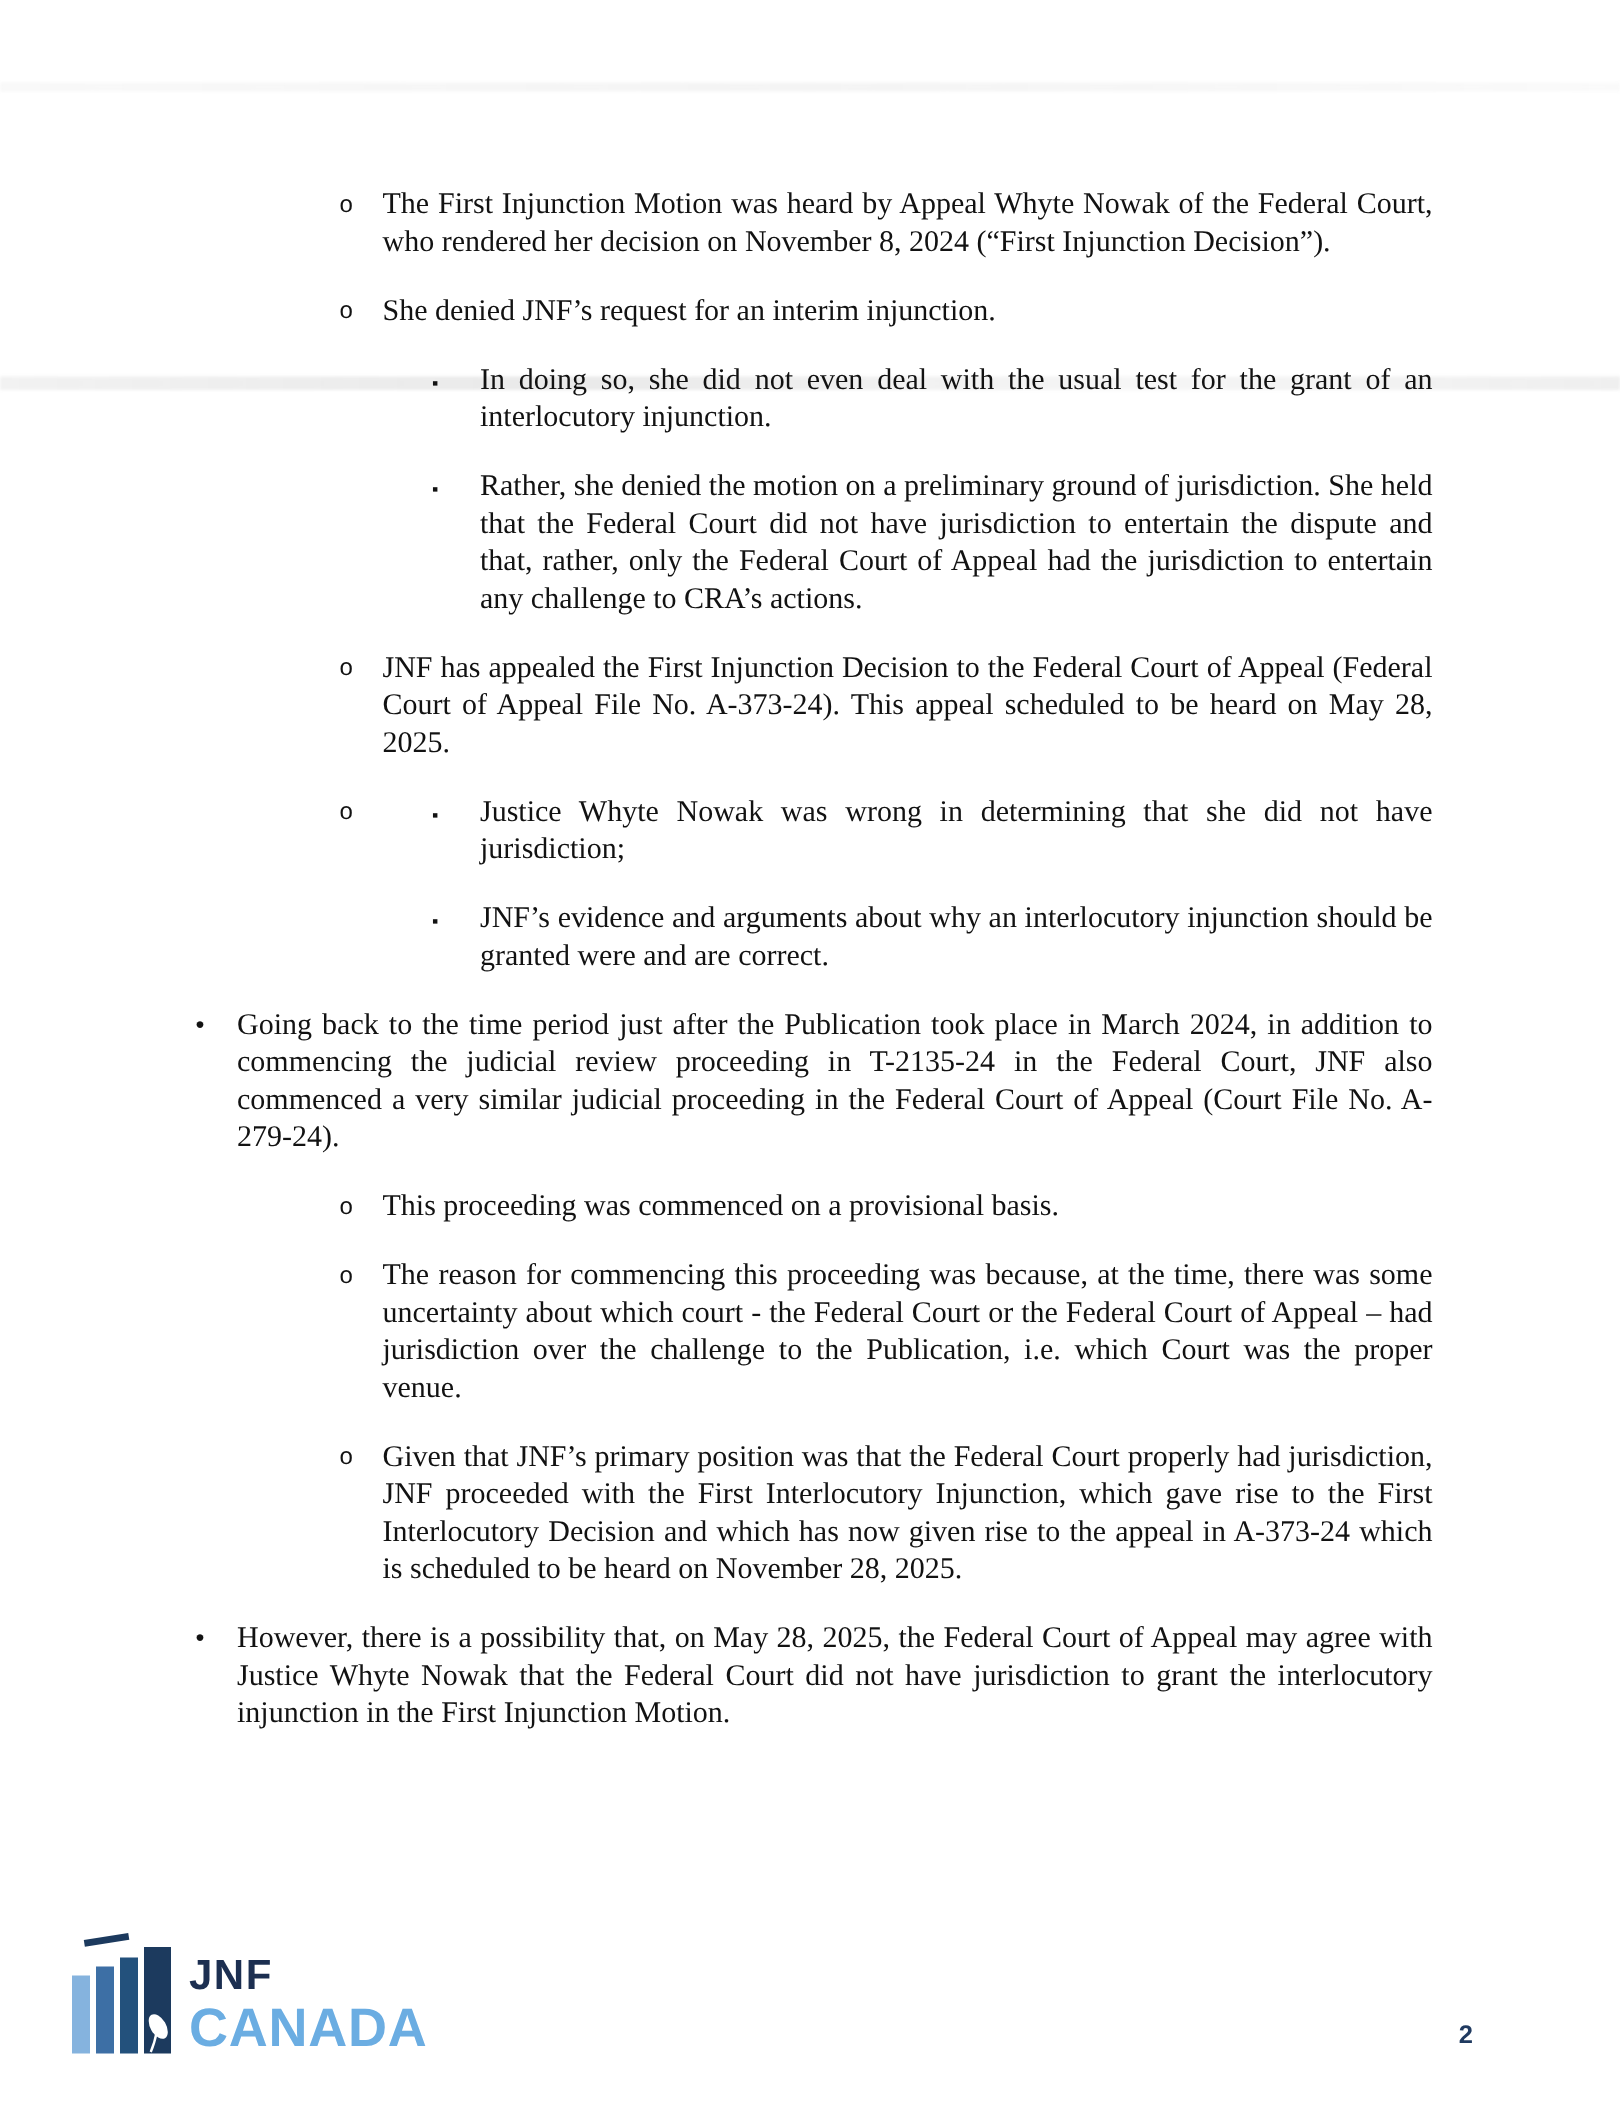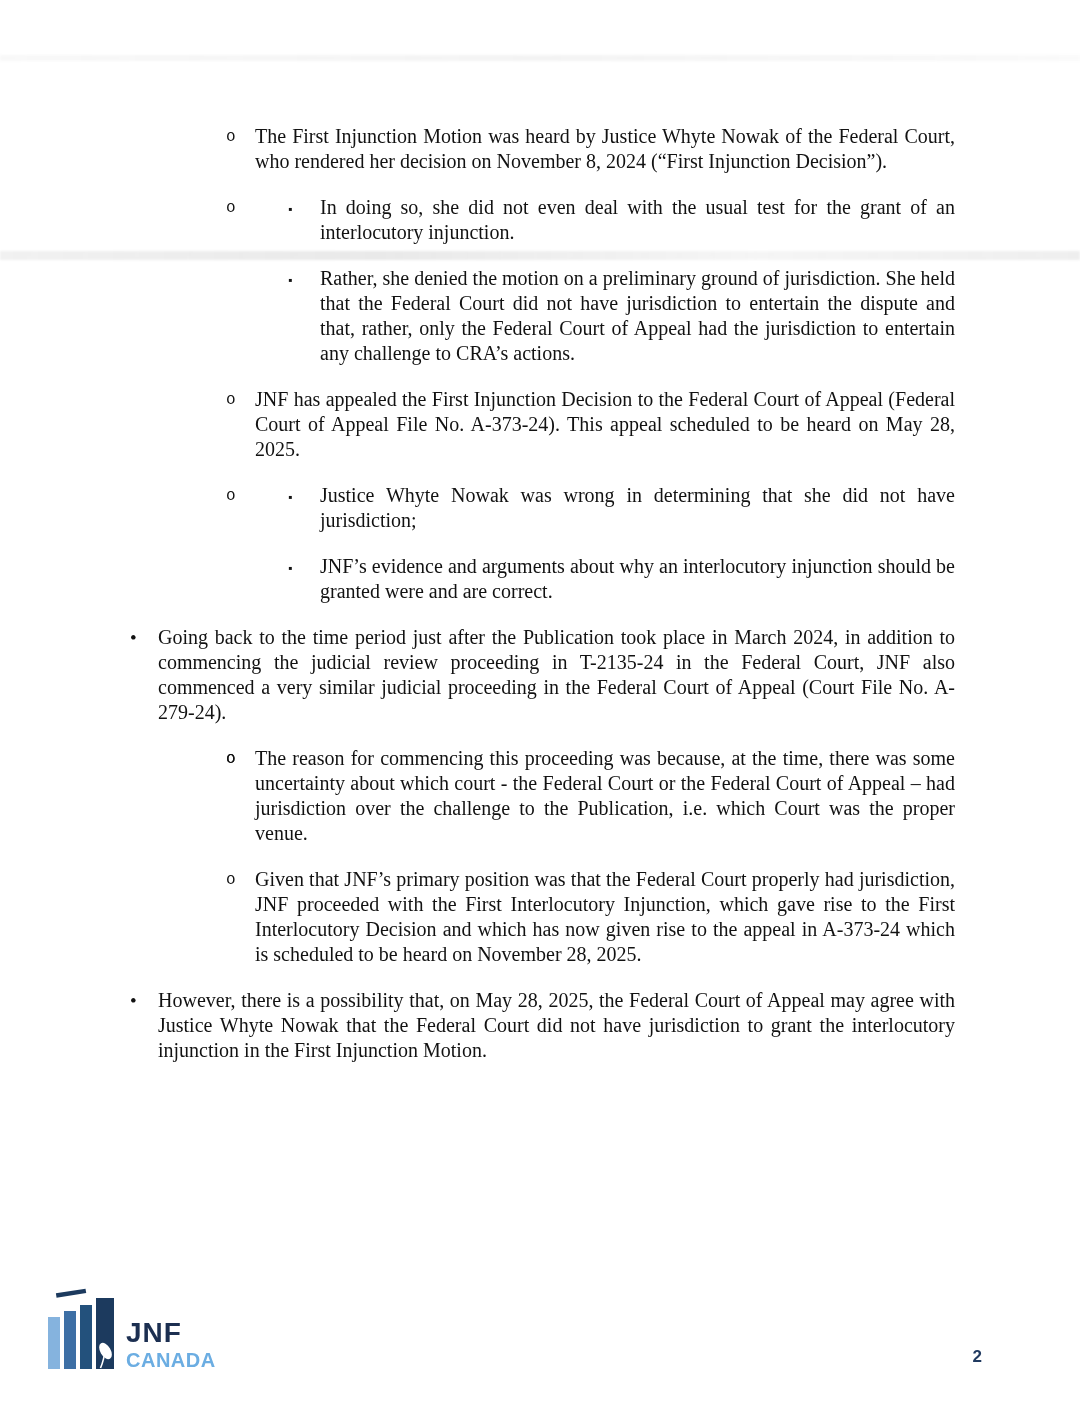--- a/index.html
+++ b/index.html
@@ -51,45 +51,46 @@
   }
   .logo-mark { display: block; }
   .logo-text {
     margin-left: 10px;
     margin-bottom: 2px;
     font-family: "Liberation Sans", sans-serif;
     font-weight: bold;
     line-height: 1;
   }
   .logo-jnf   { font-size: 28px; letter-spacing: 1px; }
-  .logo-canada{ font-size: 20px; letter-spacing: 0.5px; margin-top: 3px; }
+  .logo-canada{ font-size: 36px; letter-spacing: 0.5px; margin-top: 3px; }
 
   .page-number {
     position: absolute;
     right: 98px; top: 1347px;
     font-family: "Liberation Sans", sans-serif;
     font-size: 17px;
     font-weight: 600;
   }
 </style>
 </head>
 <body>
 
 <div class="page">
 
   <div class="scan-band-top"></div>
   <div class="scan-band"></div>
 
   <div class="content" id="doc-body">
       <div class="item level-2">
         <span class="bullet">o</span>
-        <div class="text"><span>The First Injunction Motion was heard by Justice Whyte Nowak of the Federal Court, who rendered her decision on </span><b>November 8, 2024</b><span> (</span><b>“First Injunction Decision”</b><span>).</span></div>
+        <div class="text"><span>The First Injunction Motion was heard by Appeal Whyte Nowak of the Federal Court, who rendered her decision on </span><b>November 8, 2024</b><span> (</span><b>“First Injunction Decision”</b><span>).</span></div>
       </div>
       <div class="item level-2">
         <span class="bullet">o</span>
+        <div class="text"><span>She denied JNF’s request for an interim injunction.</span></div>
       </div>
       <div class="item level-3">
         <span class="bullet">▪</span>
         <div class="text"><span>In doing so, she did not even deal with the usual test for the grant of an interlocutory injunction.</span></div>
       </div>
       <div class="item level-3">
         <span class="bullet">▪</span>
         <div class="text"><span>Rather, she denied the motion on a preliminary ground of jurisdiction.  She held that the Federal Court did not have jurisdiction to entertain the dispute and that, rather, only the Federal Court of Appeal had the jurisdiction to entertain any challenge to CRA’s actions.</span></div>
       </div>
       <div class="item level-2">
@@ -106,20 +107,21 @@
       <div class="item level-3">
         <span class="bullet">▪</span>
         <div class="text"><span>JNF’s evidence and arguments about why an interlocutory injunction should be granted were and are correct.</span></div>
       </div>
       <div class="item level-1">
         <span class="bullet">•</span>
         <div class="text"><span>Going back to the time period just after the Publication took place in March 2024, in addition to commencing the judicial review proceeding in T-2135-24 in the Federal Court, JNF also commenced a very similar judicial proceeding in the Federal Court of Appeal (Court File No. </span><b>A-279-24</b><span>).</span></div>
       </div>
       <div class="item level-2">
         <span class="bullet">o</span>
+        <div class="text"><span>This proceeding was commenced on a provisional basis.</span></div>
       </div>
       <div class="item level-2">
         <span class="bullet">o</span>
         <div class="text"><span>The reason for commencing this proceeding was because, at the time, there was some uncertainty about which court - the Federal Court or the Federal Court of Appeal – had jurisdiction over the challenge to the Publication, i.e. which Court was the proper venue.</span></div>
       </div>
       <div class="item level-2">
         <span class="bullet">o</span>
         <div class="text"><span>Given that JNF’s primary position was that the Federal Court properly had jurisdiction, JNF proceeded with the First Interlocutory Injunction, which gave rise to the First Interlocutory Decision and which has now given rise to the appeal in A-373-24 which is scheduled to be heard on November 28, 2025.</span></div>
       </div>
       <div class="item level-1">

